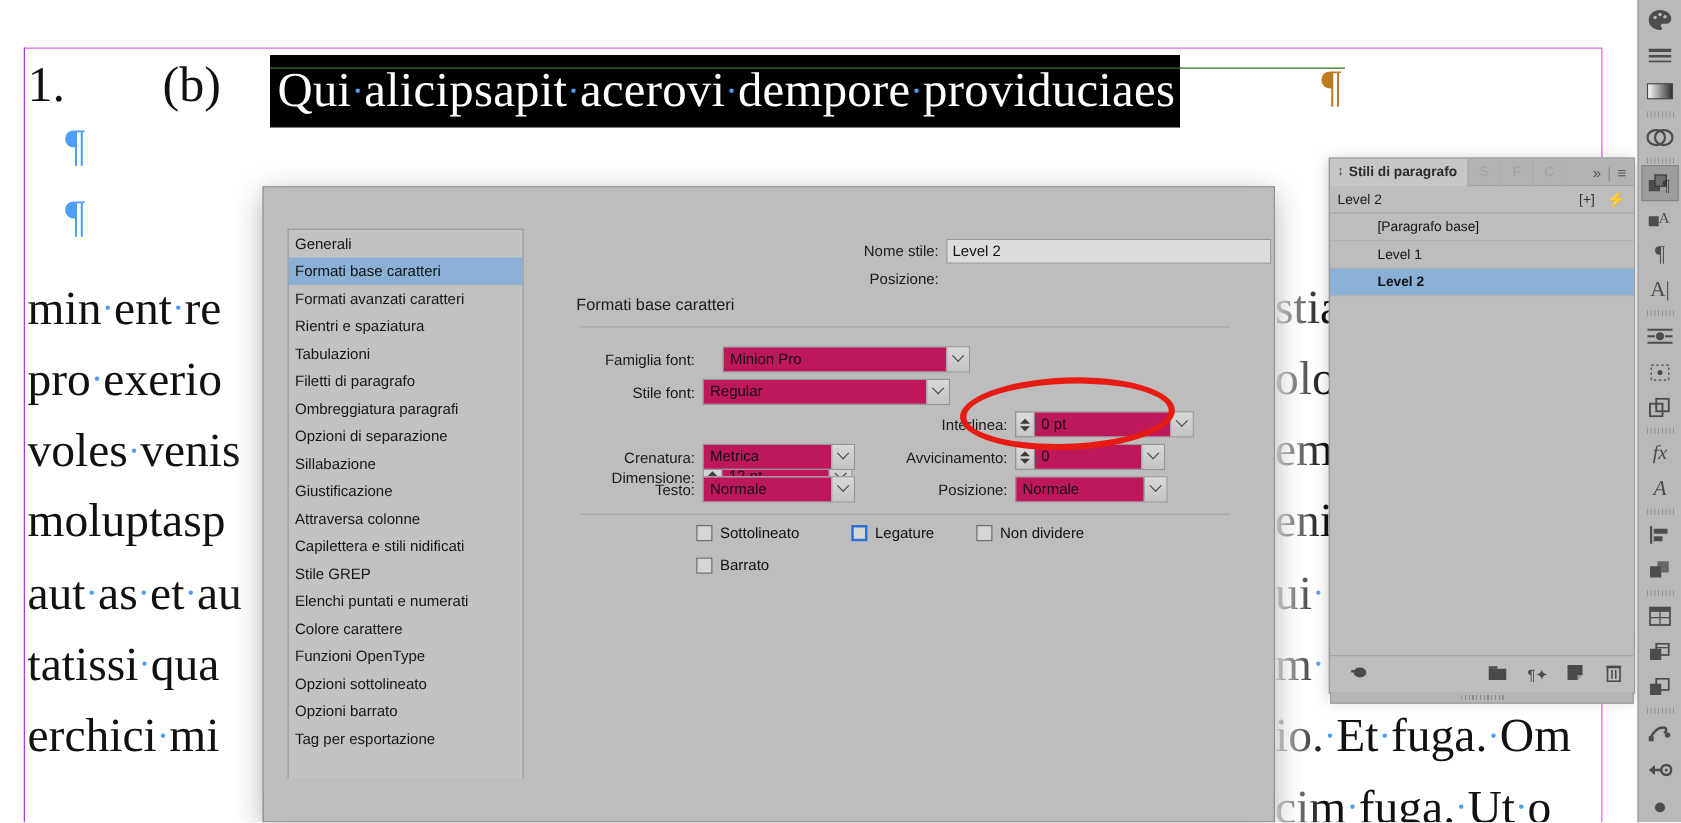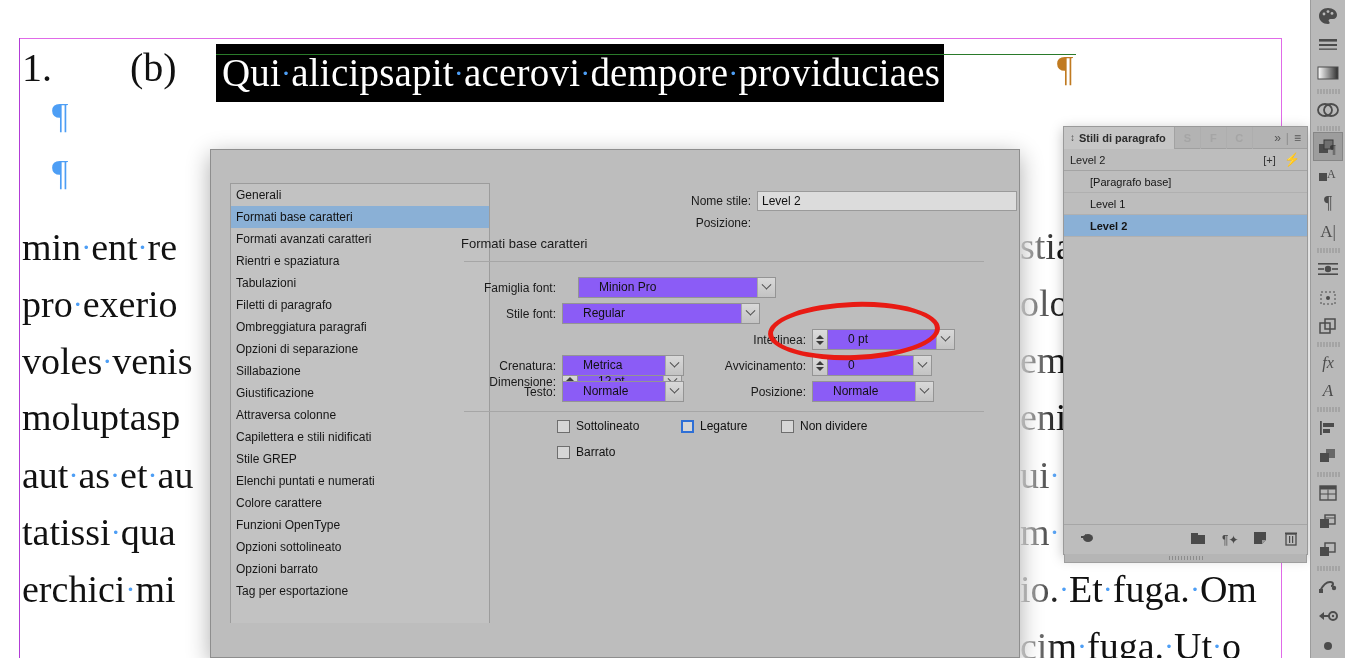--- a/index.html
+++ b/index.html
@@ -133,21 +133,21 @@
     font-size: 12px; color: #1c1c1c;
   }
   #dialog-body {
     position: relative;
     height: 484px;
     background: #bdbdbd;
   }
 
   #pane-list {
     position: absolute; left: 19px; top: 33px;
-    width: 260px; height: 440px;
+    width: 189px; height: 440px;
     background: #c2c2c2;
     border: 1px solid #9c9c9c;
     border-bottom: none;
     overflow: hidden;
   }
   .pane-item {
     height: 22px;
     line-height: 22px;
     padding-left: 5px;
     font-size: 12px;
@@ -182,23 +182,23 @@
     line-height: 18px;
     font-family: "Liberation Sans", sans-serif;
   }
   .combo {
     display: inline-flex; align-items: stretch;
     height: 21px;
     border: 1px solid #949494;
     background: #d2d2d2;
   }
   .combo .cval {
-    background: #8b5cf6;
+    background: #be185d;
     font-size: 12px; color: #111;
-    padding: 0 20px;
+    padding: 0 5px;
     line-height: 19px;
     flex: 1 1 auto;
     white-space: nowrap;
     overflow: hidden;
   }
   .combo .carrow {
     width: 18px;
     border-left: 1px solid #a8a8a8;
     background: linear-gradient(to bottom,#d9d9d9,#c3c3c3);
     display: flex; align-items: center; justify-content: center;
@@ -306,21 +306,21 @@
   }
   #panel-subhdr .cur-style { font-size: 11px; color: #1d1d1d; }
   #panel-subhdr .right-ic { margin-left: auto; display: flex; align-items: center; gap: 9px; }
   .plusbox { font-size: 11px; color: #333; }
   .bolt { font-size: 13px; color: #333; }
 
   #panel-list { background: #bdbdbd; }
   .style-item {
     height: 22px; line-height: 22px;
     font-size: 11px; color: #141414;
-    padding-left: 26px;
+    padding-left: 38px;
     border-bottom: 1px solid #b0b0b0;
     white-space: nowrap;
   }
   .style-item.sel { background: #8ab0d6; font-weight: bold; }
   #panel-empty { background: #bdbdbd; height: 270px; }
   #panel-footer {
     position: absolute; left: 0; bottom: 0;
     width: 100%; height: 30px;
     background: #bdbdbd;
     border-top: 1px solid #a6a6a6;

